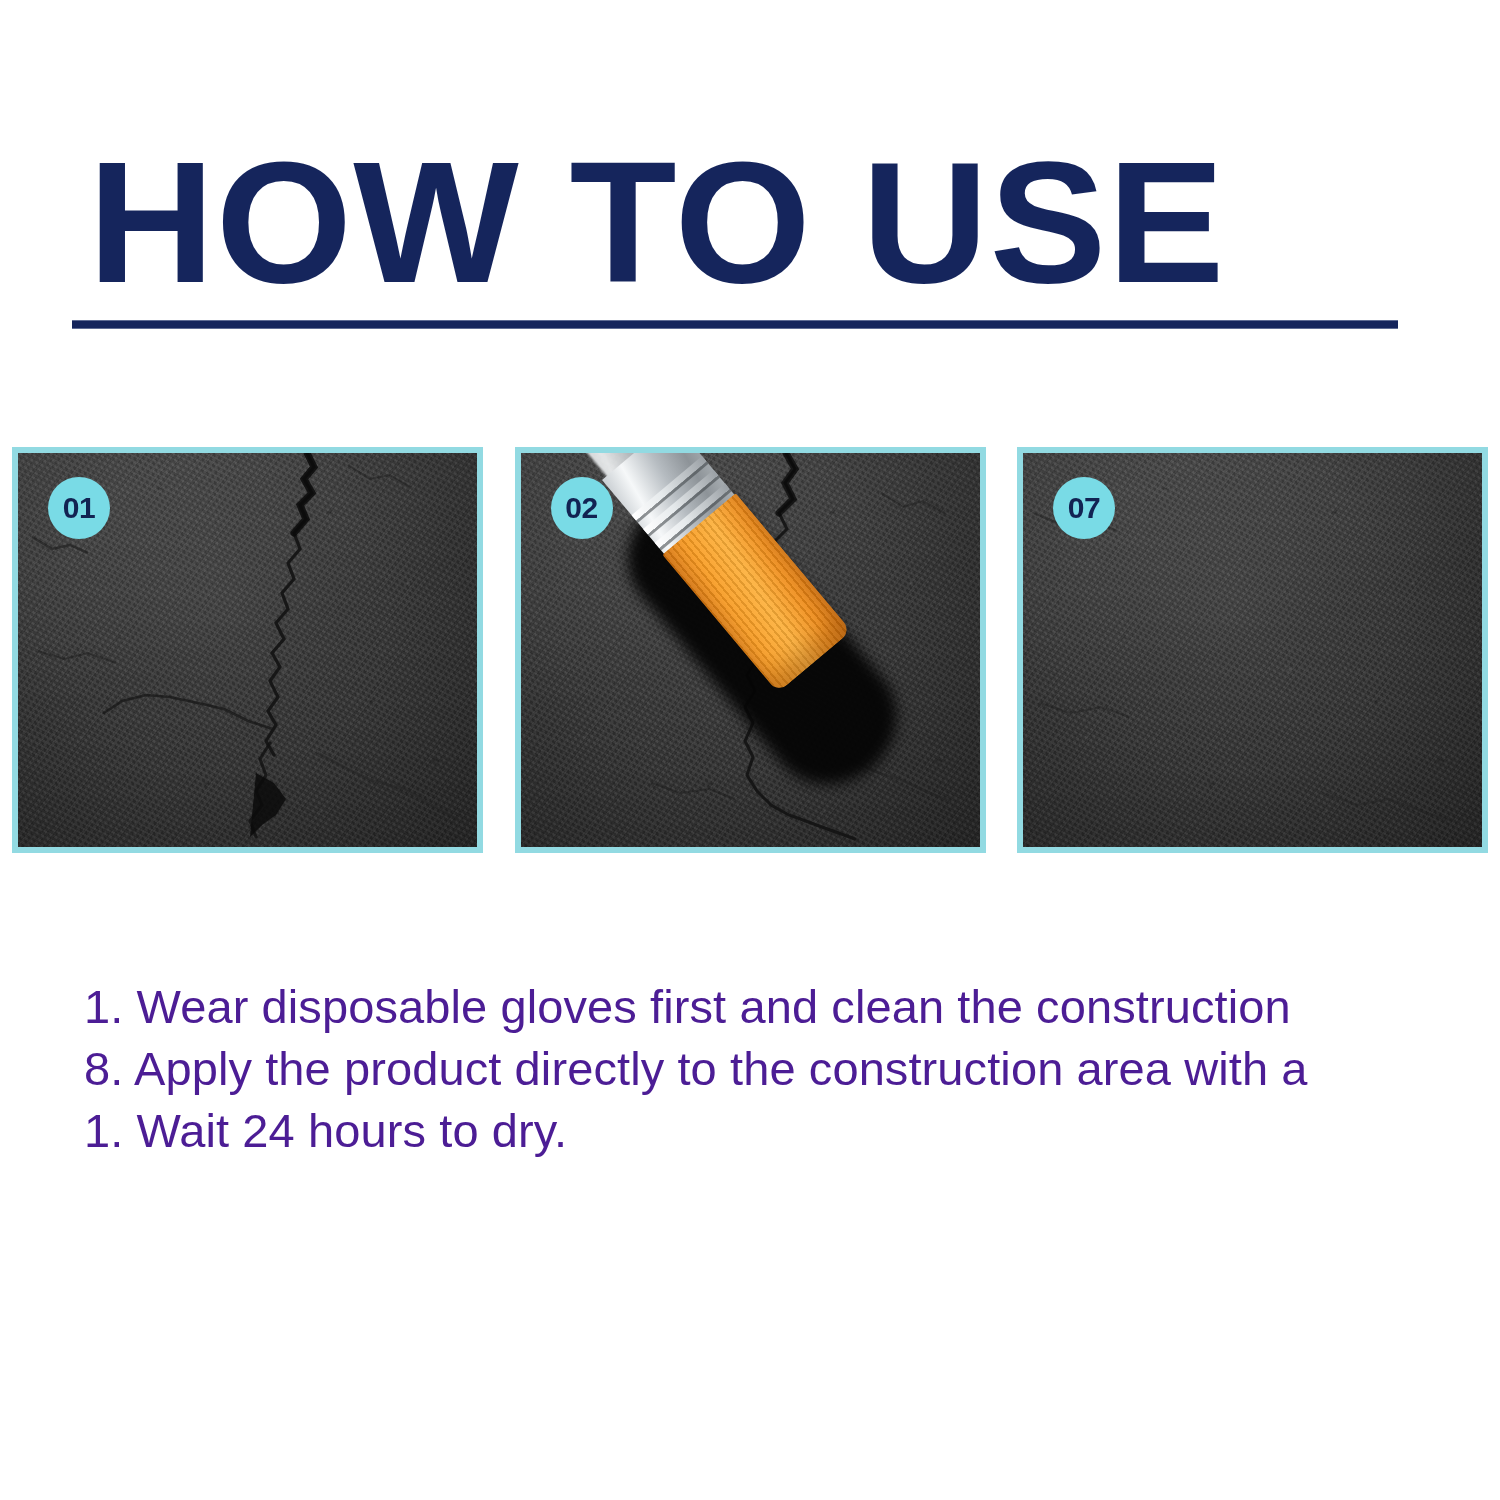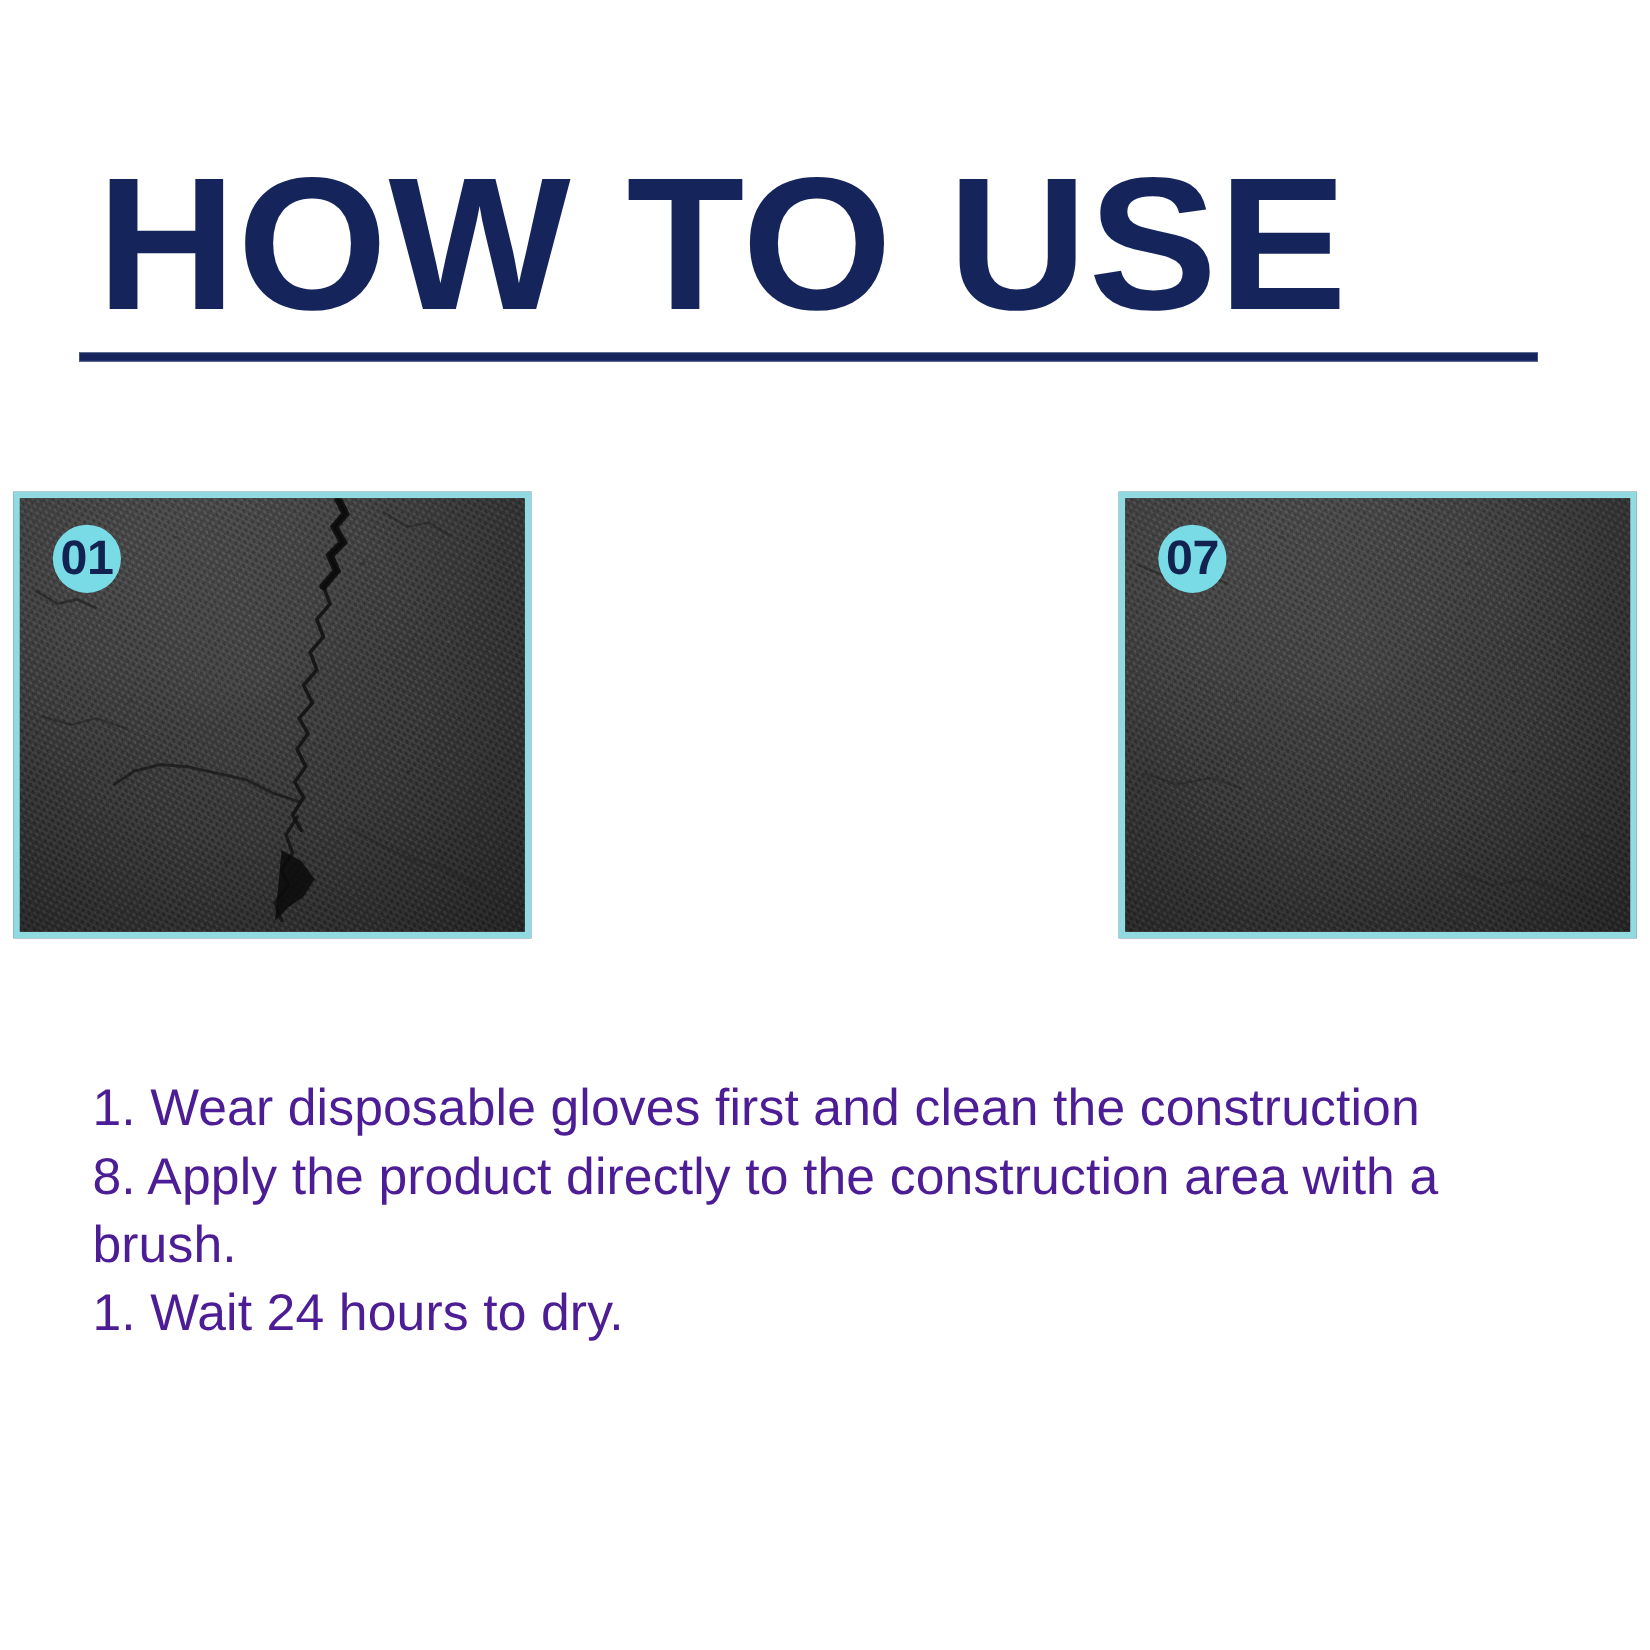--- a/index.html
+++ b/index.html
@@ -109,21 +109,21 @@
     position: absolute;
     left: 30px;
     top: 24px;
     width: 62px;
     height: 62px;
     border-radius: 50%;
     background: #79dbe6;
     color: #122352;
     font-family: "Liberation Sans", sans-serif;
     font-weight: bold;
-    font-size: 44px;
+    font-size: 30px;
     line-height: 62px;
     text-align: center;
     letter-spacing: -0.5px;
     z-index: 6;
   }
 
   
   .brush-wrap {
     position: absolute;
     left: -26px;
@@ -249,35 +249,64 @@
       <path d="M14,84 L34,96 L52,92 L70,100" stroke="#1a1a1a" stroke-width="2.4" fill="none" opacity="0.55"></path>
       <path d="M20,198 L46,206 L70,200 L98,210" stroke="#1a1a1a" stroke-width="2" fill="none" opacity="0.45"></path>
       <path d="M300,300 L330,316 L356,328 L386,336 L414,352 L440,366" stroke="#242424" stroke-width="2.4" fill="none" opacity="0.5"></path>
       <path d="M330,12 L352,26 L372,22 L392,34" stroke="#1c1c1c" stroke-width="2" fill="none" opacity="0.45"></path>
     </svg>
 
     <div class="panel-vignette"></div>
     <div class="step-badge">01</div>
   </div>
 
+  <div class="panel">
+    <div class="panel-surface"></div>
+
+    <svg class="crack" width="459" height="394" viewBox="0 0 459 394" style="left:0;top:0;z-index:2;">
+      <path d="M265,0 L274,16 L264,30 L272,46 L258,60 L266,76 L252,90 L258,108
+               L244,122 L250,140 L236,156 L242,172 L230,188 L236,206 L226,222
+               L234,238 L224,254 L232,270 L224,288 L232,304 L226,322 L236,338
+               L250,352 L268,362 L290,370 L312,378 L334,386" stroke="#131313" stroke-width="3" fill="none" stroke-linecap="round" opacity="0.9"></path>
+      <path d="M265,0 L274,16 L264,30 L272,46 L258,60" stroke="#0a0a0a" stroke-width="7" fill="none" stroke-linecap="round" opacity="0.8"></path>
+      <path d="M300,296 L328,306 L352,318 L378,326 L404,338 L430,348" stroke="#222" stroke-width="2.4" fill="none" opacity="0.5"></path>
+      <path d="M360,40 L382,54 L402,48 L424,60" stroke="#1c1c1c" stroke-width="2" fill="none" opacity="0.45"></path>
+      <path d="M130,330 L160,340 L188,336 L214,346" stroke="#1a1a1a" stroke-width="2" fill="none" opacity="0.4"></path>
+    </svg>
+
+    <div class="brush-wrap">
+      <div class="brush-shadow"></div>
+      <div class="brush">
+        <div class="brush-handle"></div>
+
+        <div class="brush-ferrule"></div>
+        <div class="ferrule-band b1"></div>
+        <div class="ferrule-band b2"></div>
+        <div class="ferrule-band b3"></div>
+        <div class="brush-bristles"></div>
+      </div>
+    </div>
+
+    <div class="panel-vignette"></div>
+    <div class="step-badge">02</div>
+  </div>
 
   <div class="panel">
     <div class="panel-surface"></div>
 
     <svg class="crack" width="459" height="394" viewBox="0 0 459 394" style="left:0;top:0;z-index:2;">
       <path d="M10,60 L40,72 L66,66 L94,78" stroke="#1b1b1b" stroke-width="2.2" fill="none" opacity="0.4"></path>
       <path d="M16,250 L48,260 L78,254 L106,264" stroke="#1b1b1b" stroke-width="2" fill="none" opacity="0.35"></path>
       <path d="M300,340 L334,352 L366,346 L398,358 L430,368" stroke="#202020" stroke-width="2.2" fill="none" opacity="0.4"></path>
     </svg>
 
 
     <div class="panel-vignette"></div>
     <div class="step-badge">07</div>
   </div>
 
 </div>
 
 <div class="instructions">
   <p>1. Wear disposable gloves first and clean the construction</p>
   <p>8. Apply the product directly to the construction area with a</p>
-  <p>brush.</p>
   <p>1. Wait 24 hours to dry.</p>
 </div>
 
 </body></html>

